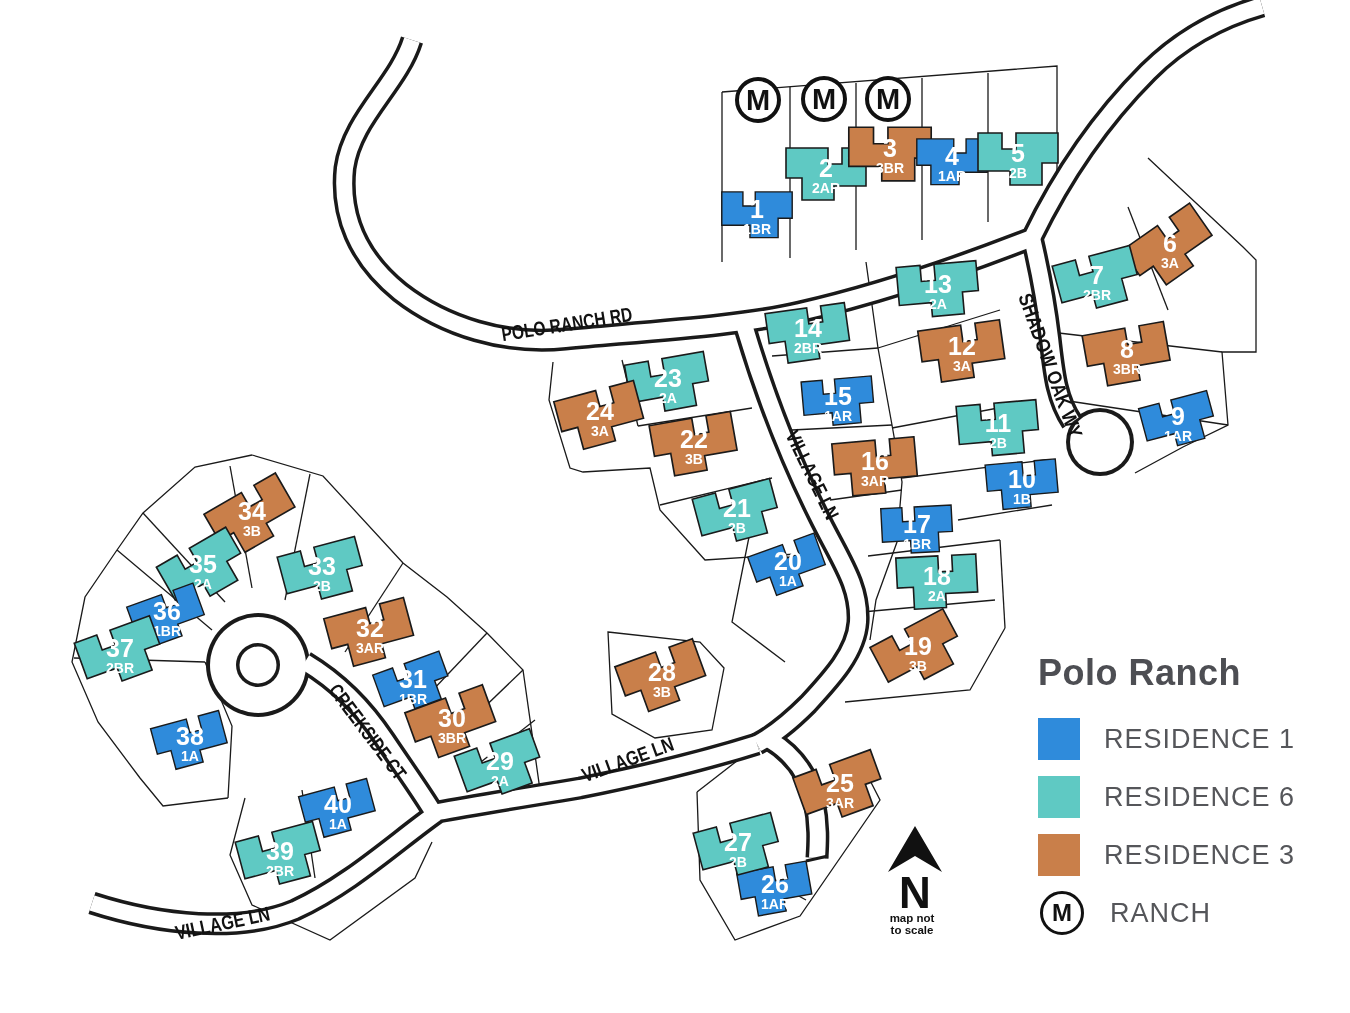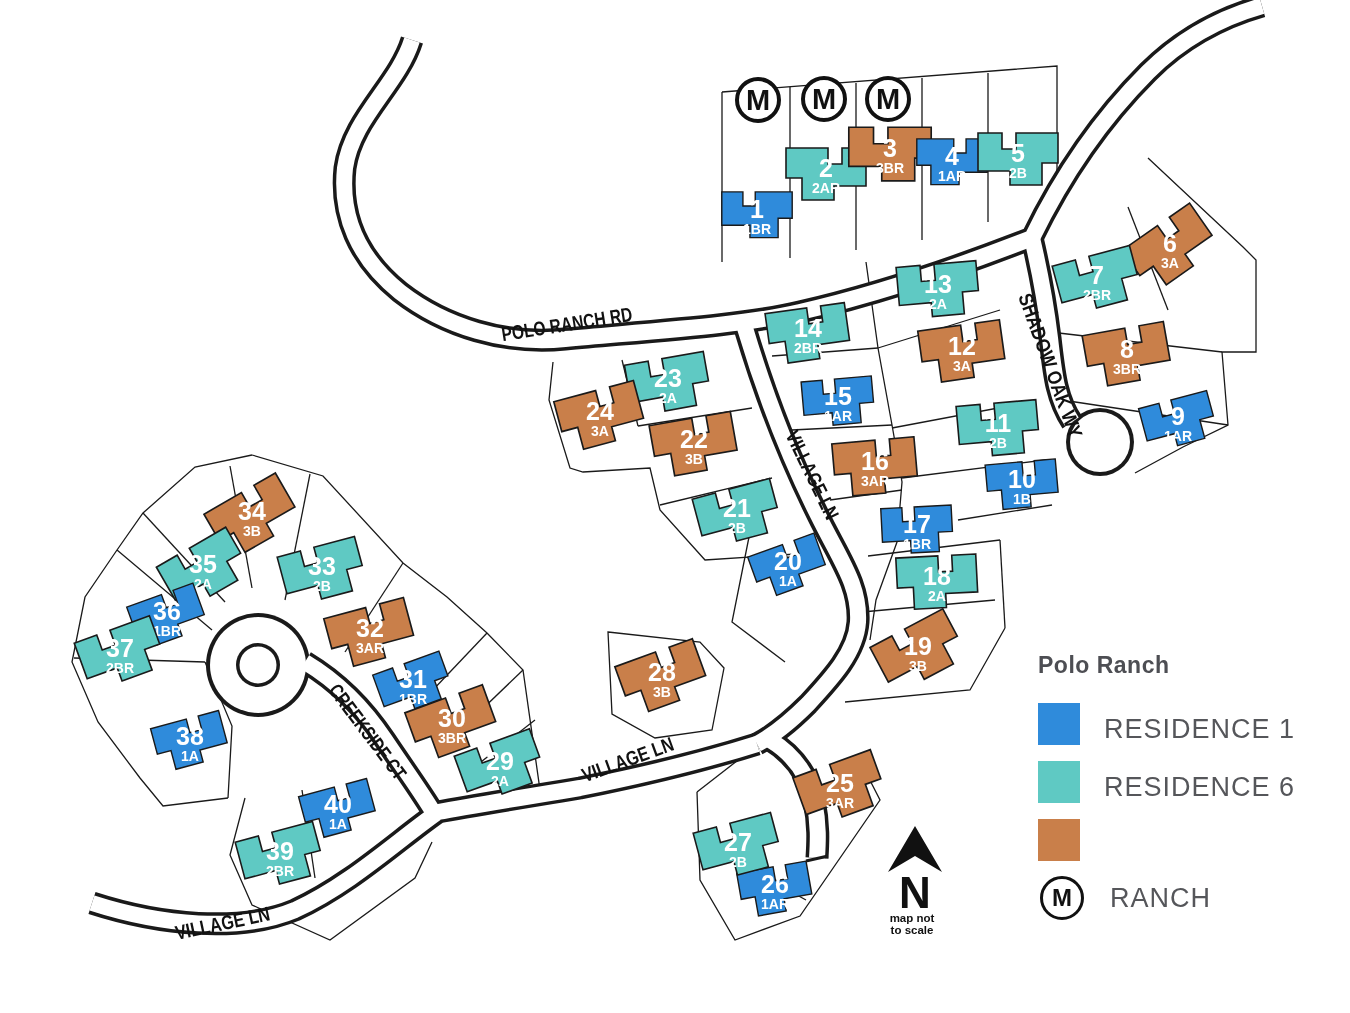--- a/index.html
+++ b/index.html
@@ -1,21 +1,21 @@
 <!DOCTYPE html>
 <html><head>
 <meta charset="utf-8">
 <style>
   html,body{margin:0;padding:0;background:#fff;}
   #stage{position:relative;width:1350px;height:1013px;background:#fff;overflow:hidden;
          font-family:"Liberation Sans",sans-serif;}
   #mapsvg{position:absolute;left:0;top:0;}
   .legend{position:absolute;left:1038px;top:652px;width:300px;}
-  .legend-title{font-size:23px;font-weight:bold;color:#4d4e53;letter-spacing:.5px;margin-bottom:24px;}
-  .legend-row{display:flex;align-items:flex-end;margin-bottom:16px;height:42px;}
+  .legend-title{font-size:36px;font-weight:bold;color:#4d4e53;letter-spacing:.5px;margin-bottom:24px;}
+  .legend-row{display:flex;align-items:center;margin-bottom:16px;height:42px;}
   .legend-swatch{width:42px;height:42px;margin-right:24px;flex:0 0 auto;}
   .legend-label{font-size:27px;color:#55565a;letter-spacing:1px;white-space:nowrap;}
   .legend-mrow{display:flex;align-items:center;height:42px;margin-top:6px;}
   .m-badge{width:38px;height:38px;border:3px solid #111;border-radius:50%;display:flex;
            align-items:center;justify-content:center;font-weight:bold;font-size:24px;color:#111;
            margin-right:26px;margin-left:2px;flex:0 0 auto;}
 </style>
 </head>
 <body>
 
@@ -322,19 +322,20 @@
     <div class="legend-row">
       <div class="legend-swatch" style="background: rgb(47, 139, 219);"></div>
       <div class="legend-label">RESIDENCE 1</div>
     </div>
     <div class="legend-row">
       <div class="legend-swatch" style="background: rgb(95, 201, 195);"></div>
       <div class="legend-label">RESIDENCE 6</div>
     </div>
     <div class="legend-row">
       <div class="legend-swatch" style="background: rgb(201, 127, 74);"></div>
+      <div class="legend-label">RESIDENCE 3</div>
     </div>
     <div class="legend-mrow">
       <div class="m-badge">M</div>
       <div class="legend-label">RANCH</div>
     </div>
   </div>
 </div>
 
 </body></html>

